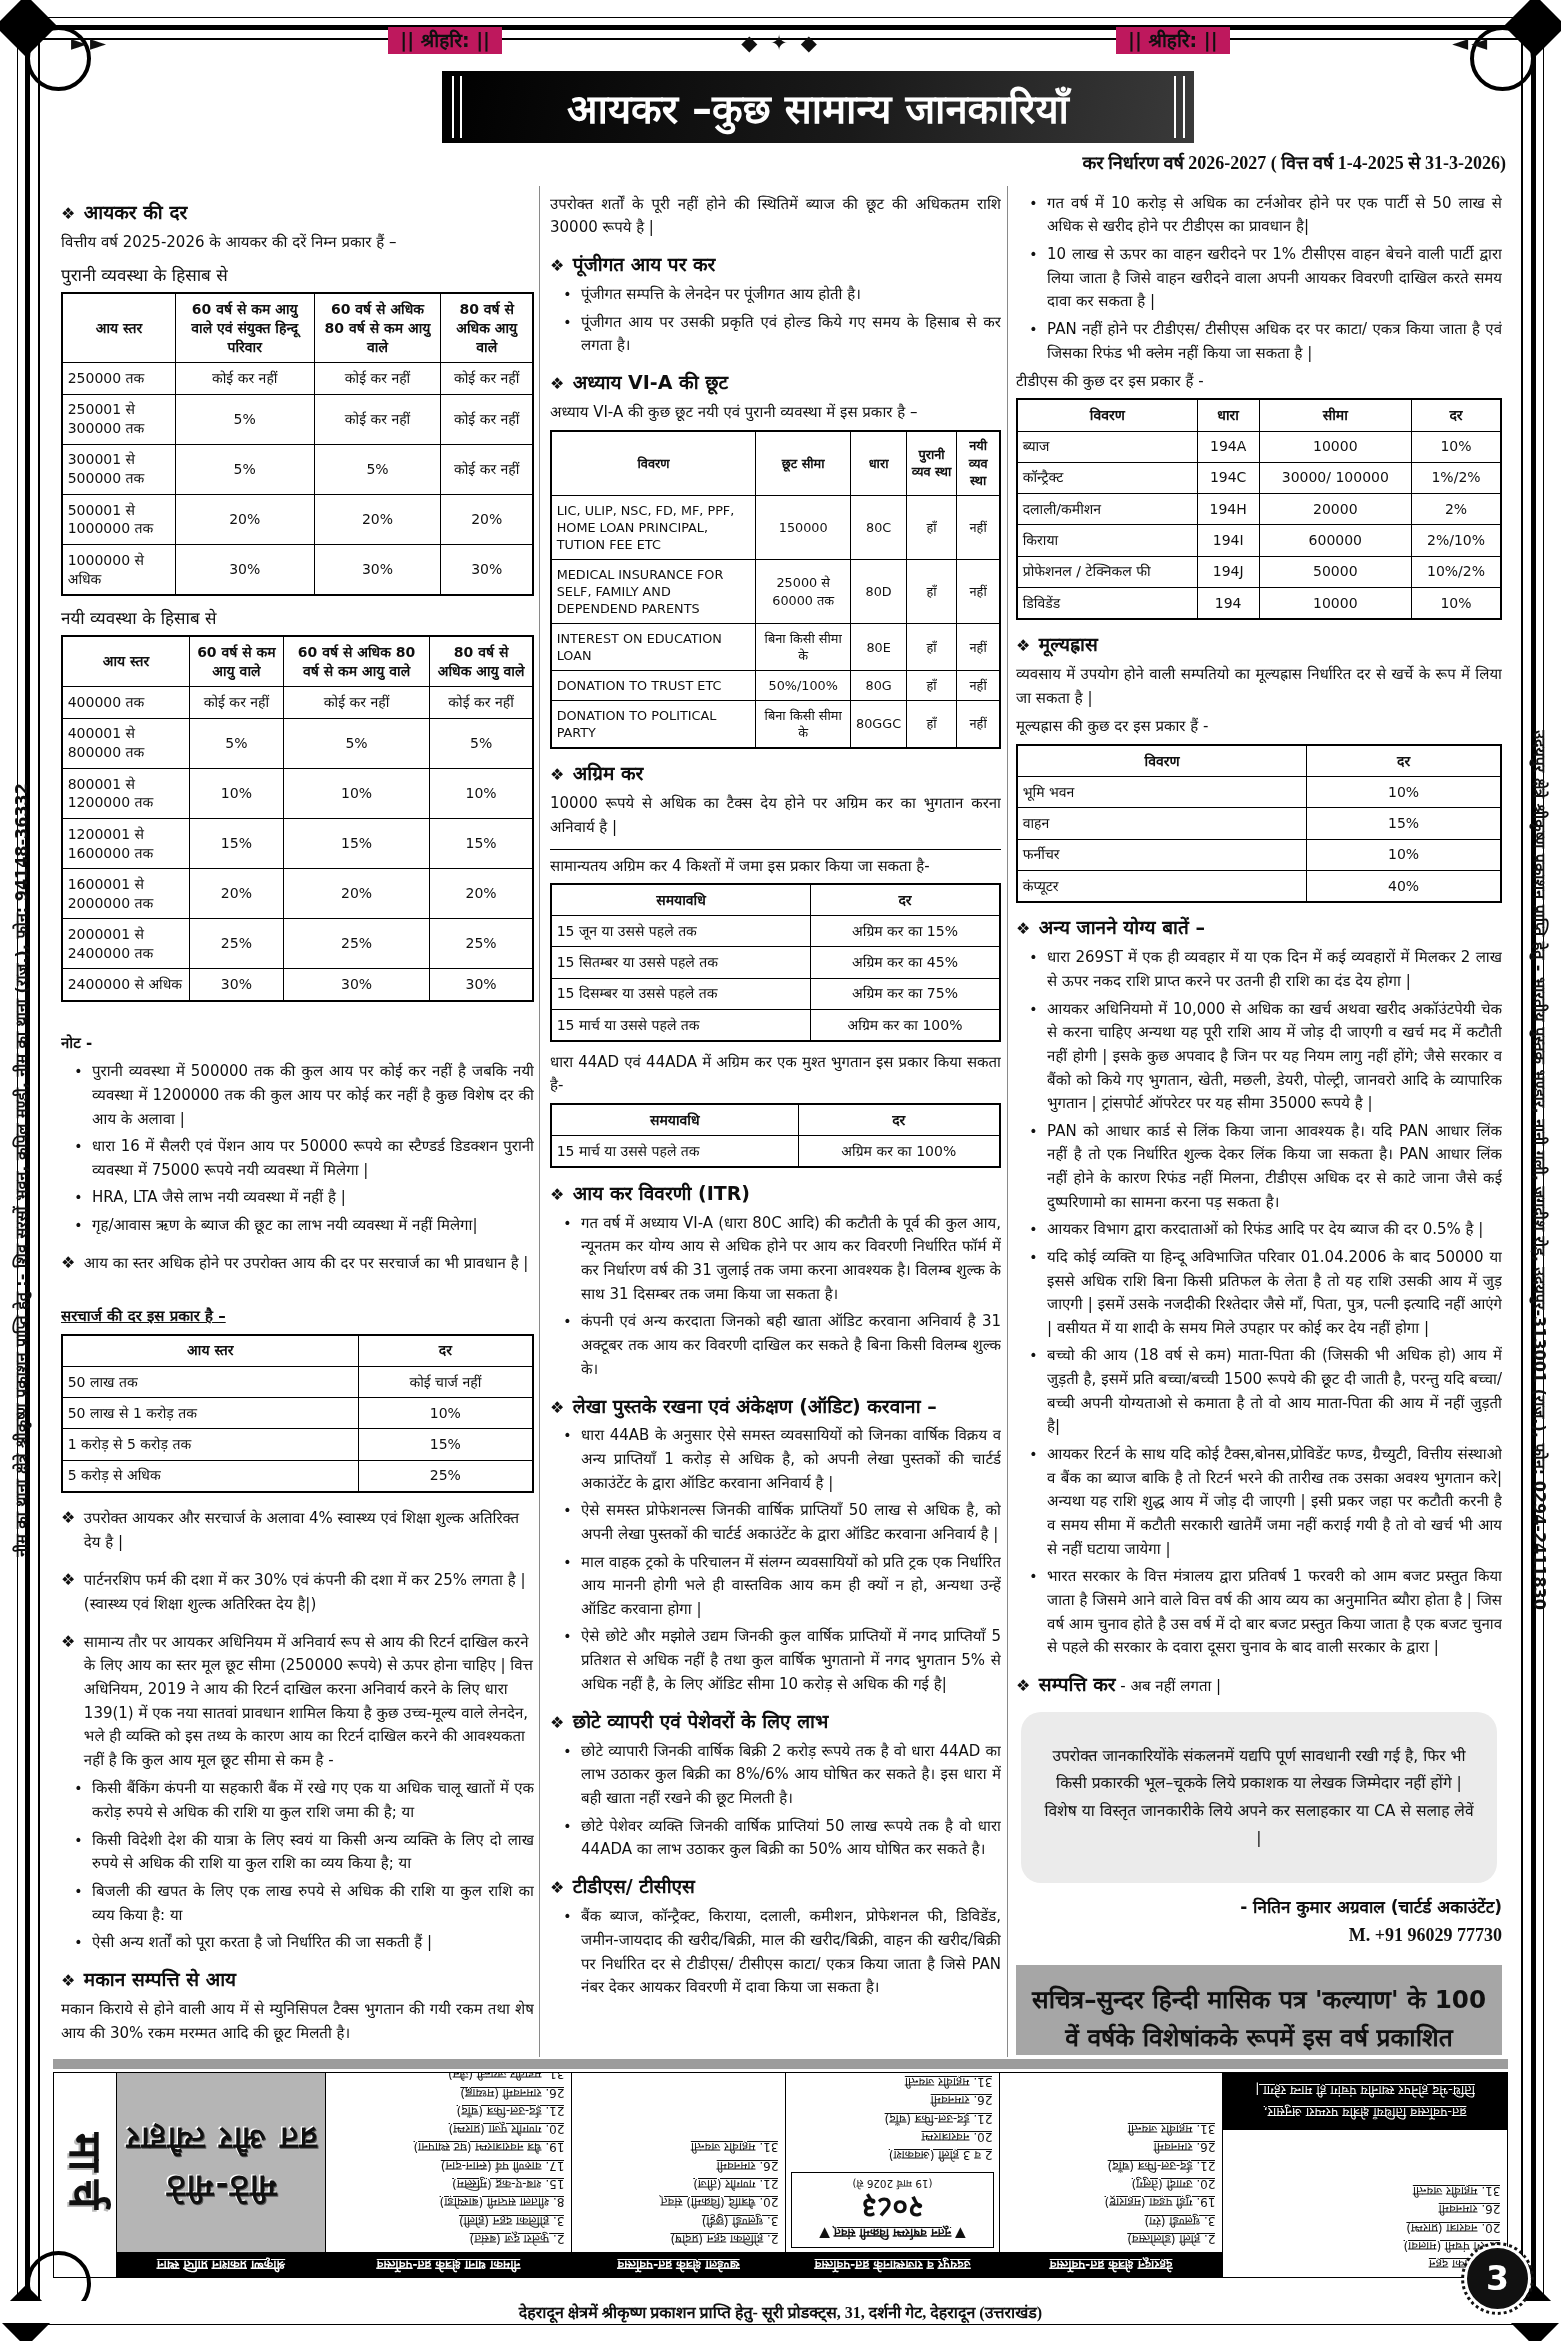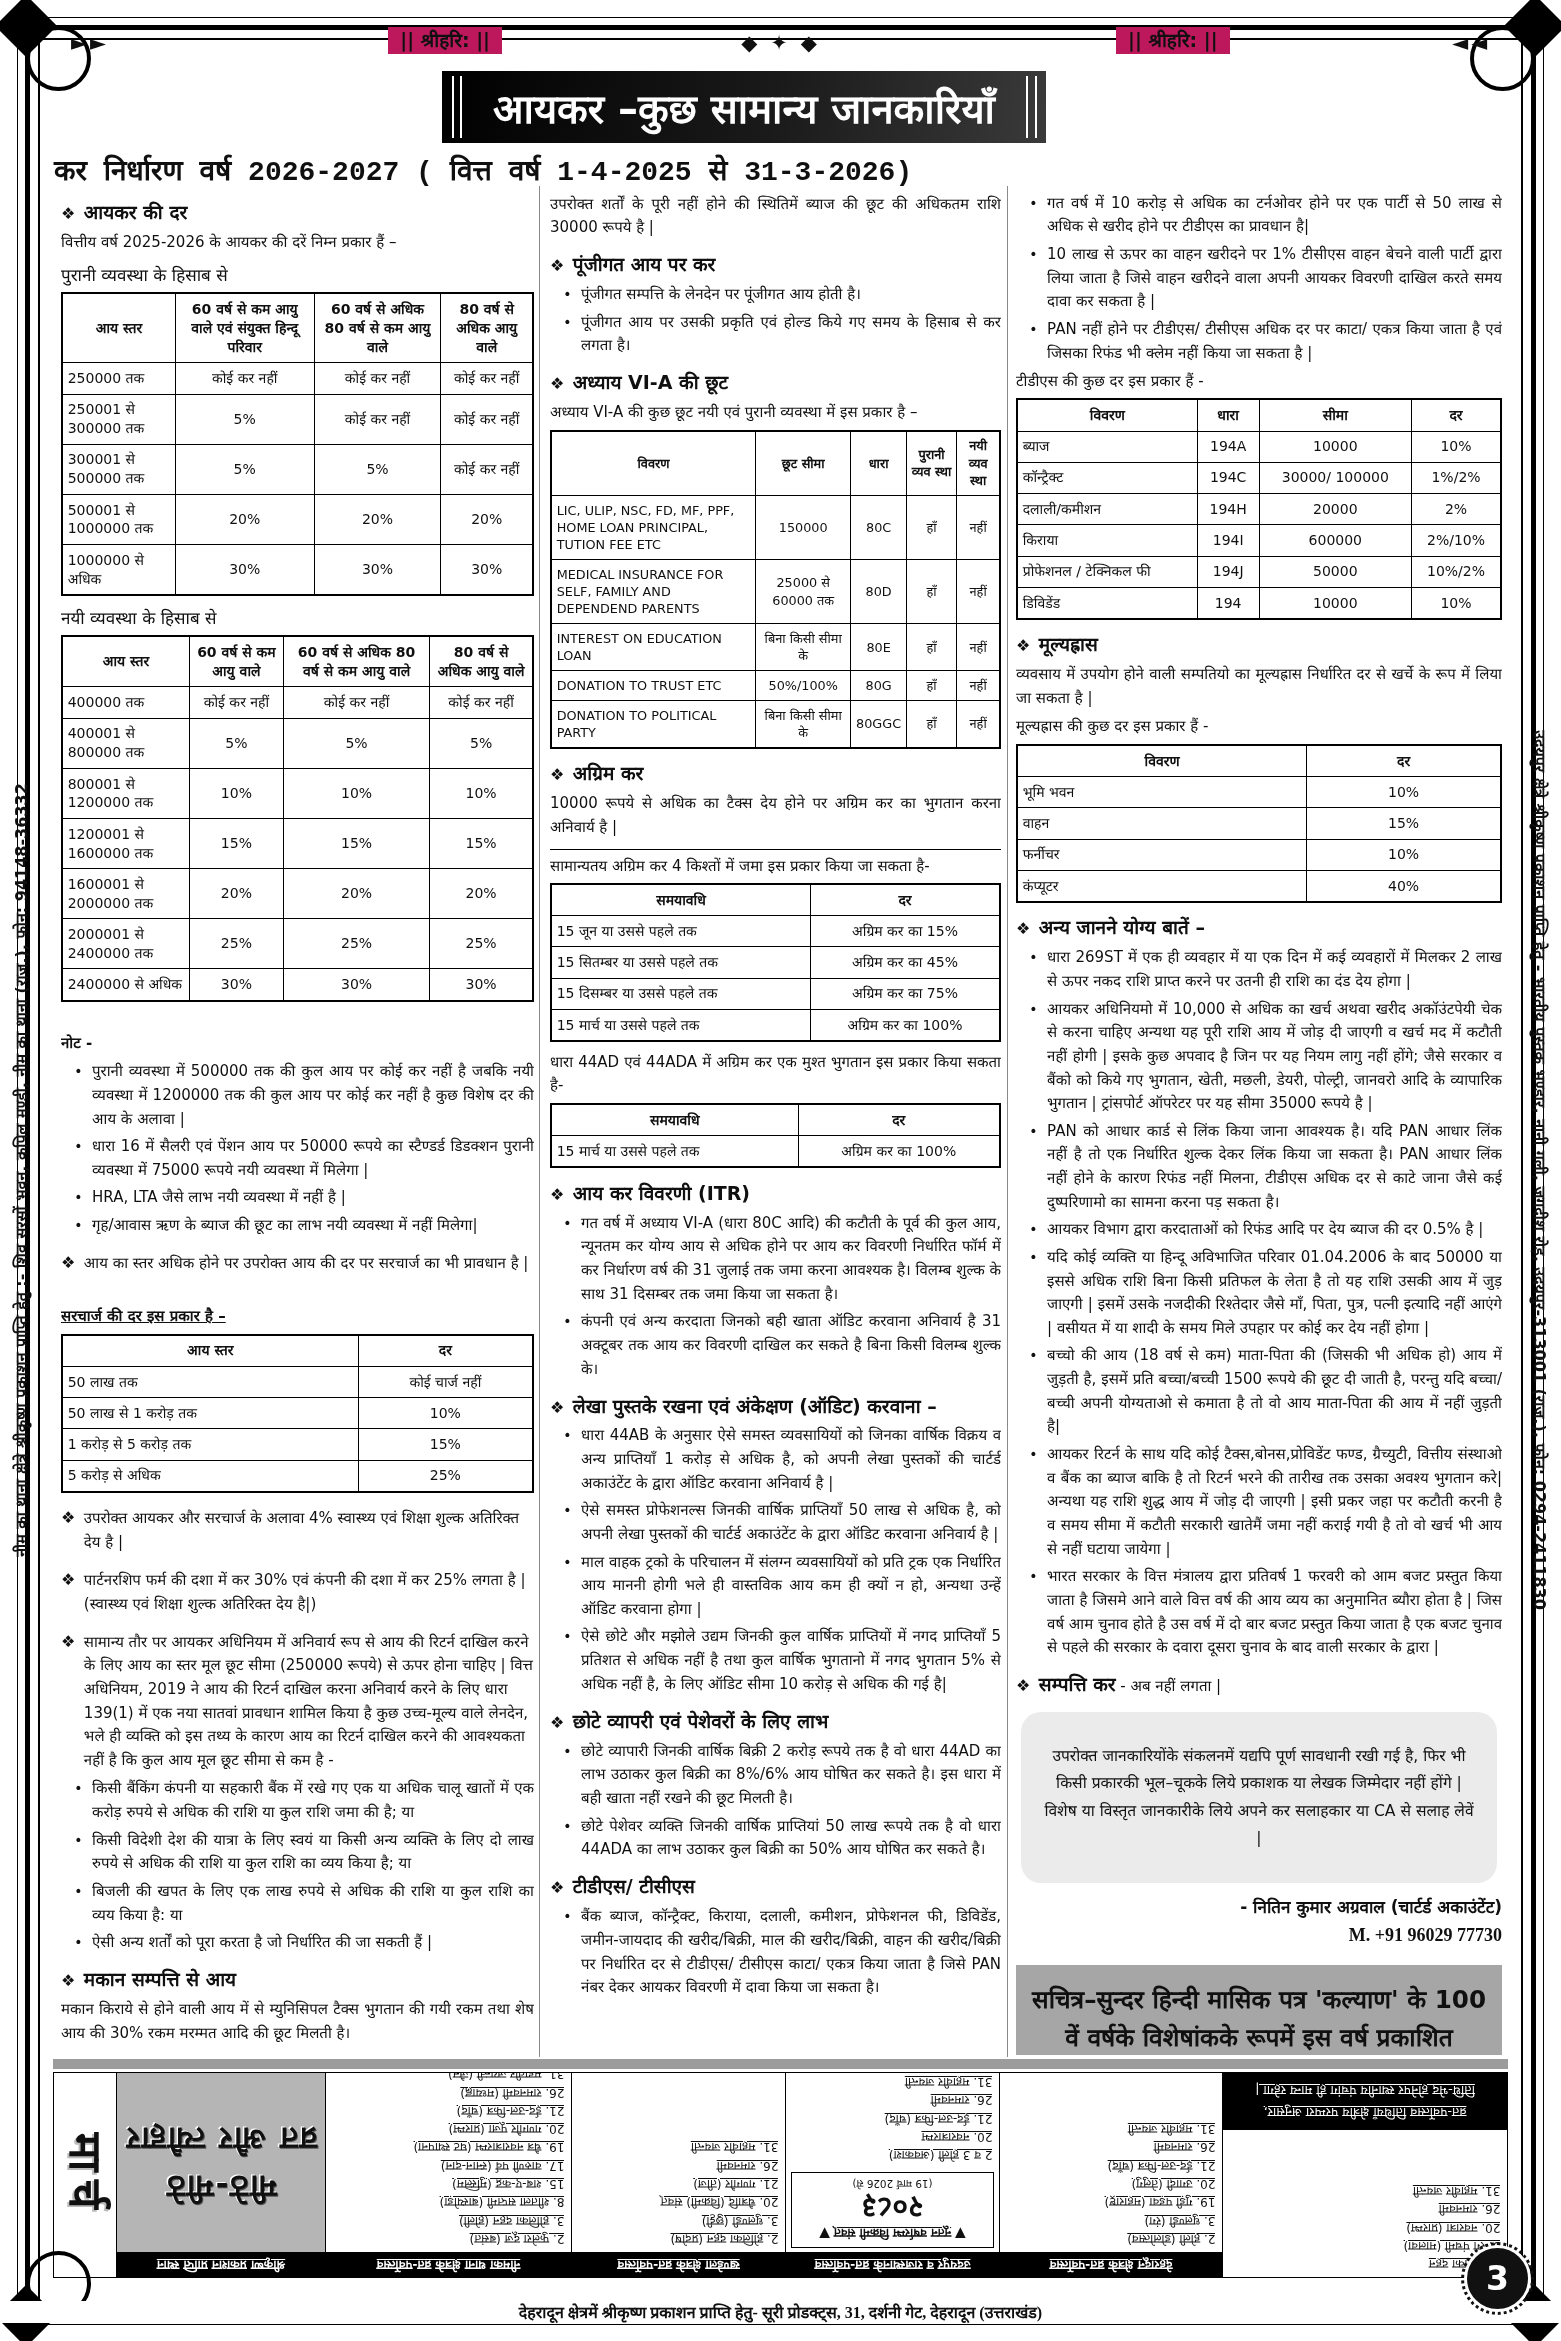--- a/index.html
+++ b/index.html
@@ -16,29 +16,29 @@
   .c-tr{right:12.3px;top:12.3px;} .c-tr:before{right:-8.5px;top:-8.5px;} .c-tr:after{right:13.3px;top:13.3px;}
   .c-bl{left:12.3px;bottom:12.3px;} .c-bl:before{left:-8.5px;bottom:-8.5px;} .c-bl:after{left:13.3px;bottom:13.3px;}
   .c-br{right:12.3px;bottom:12.3px;} .c-br:before{right:-8.5px;bottom:-8.5px;} .c-br:after{right:13.3px;bottom:13.3px;}
   .shrihari{position:absolute;top:26.5px;z-index:6;background:#be185d;padding:0.9px 12.3px;
             font-size:19px;font-weight:bold;}
   .sh-l{left:388px;} .sh-r{right:331px;}
   .band-orn{position:absolute;top:31px;z-index:6;font-size:21px;font-weight:bold;letter-spacing:2.8px;}
   .bo-c{left:50%;transform:translateX(-50%);}
   .bo-l{left:71px;} .bo-r{right:71px;}
   
-  .title-banner{position:absolute;left:442px;top:71px;width:604px;height:72px;z-index:3;
+  .title-banner{position:absolute;left:442px;top:71px;width:752px;height:72px;z-index:3;
     background:linear-gradient(100deg,#000 0%,#1a1a1a 55%,#3a3a3a 100%);
     display:flex;align-items:center;justify-content:center;}
   .title-banner:before,.title-banner:after{content:"";position:absolute;top:4.7px;bottom:4.7px;width:6.6px;
     border-left:2.4px solid #fff;border-right:2.4px solid #fff;}
   .title-banner:before{left:9.5px;} .title-banner:after{right:9.5px;}
   .title-text{color:#fff;font-size:40px;font-weight:bold;white-space:nowrap;}
-  .subtitle{position:absolute;left:54px;width:1452px;top:150px;text-align:left;z-index:2;
-    font-family:Liberation Mono, monospace;font-weight:bold;font-size:28px;}
+  .subtitle{position:absolute;left:54px;width:1452px;top:150px;text-align:right;z-index:2;
+    font-family:Liberation Serif, serif;font-weight:bold;font-size:18px;}
   
   .col{position:absolute;top:188px;height:1867px;overflow:hidden;font-size:15px;line-height:1.58;text-align:justify;}
   #col-left{left:61px;width:473px;}
   #col-mid{left:550px;width:451px;}
   #col-right{left:1016px;width:486px;}
   .vdiv{position:absolute;top:186px;height:1871px;width:1.4px;background:#8a8a8a;}
   .vd1{left:539px;} .vd2{left:1007px;}
   .sec{display:flex;gap:8.5px;align-items:baseline;margin:12.3px 0 4.7px 0;text-align:left;}
   .sec .d{font-size:16px;} .sec .ht{font-weight:bold;font-size:19px;line-height:1.3;text-align:center;}
   .para{margin:4.7px 0;}

